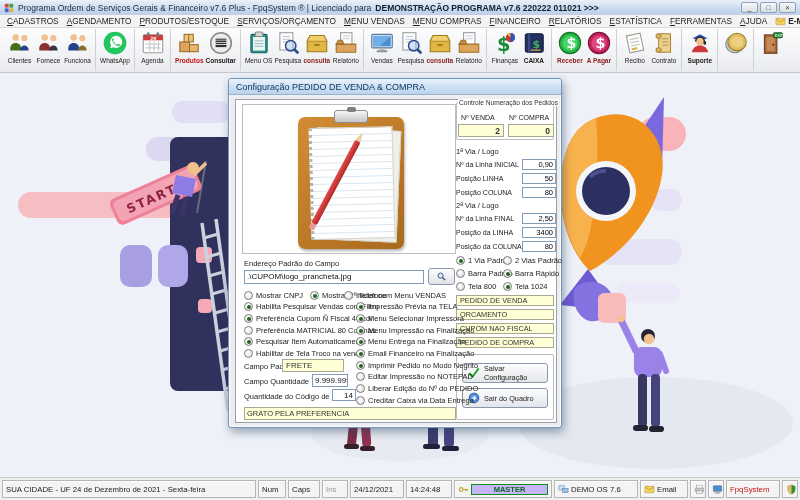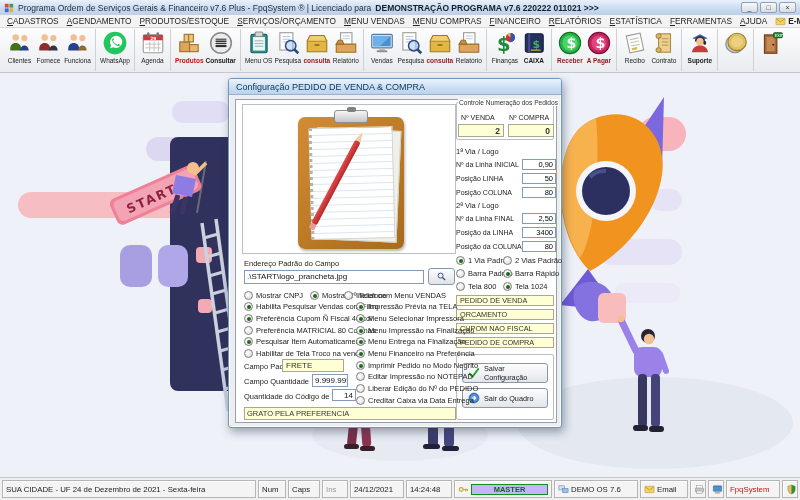--- a/index.html
+++ b/index.html
@@ -583,21 +583,21 @@
 
         <div class="imgbox">
           <div class="cb-board"></div>
           <div class="cb-paper2"></div>
           <div class="cb-paper"></div>
           <div class="cb-clip"></div>
           <div class="cb-pencil"></div>
         </div>
 
         <div class="lbl logo-lbl">Endereço Padrão do Campo</div>
-        <div class="field logo-field">.\START\logo_prancheta.jpg</div>
+        <div class="field logo-field">.\CUPOM\logo_prancheta.jpg</div>
         <div class="search-btn">
           <span class="icn" id="magnifier-slot">
               <svg viewBox="0 0 24 24">
                 <circle cx="10" cy="10" r="5.5" fill="none" stroke="#2a4a8a" stroke-width="2"></circle>
                 <line x1="14.2" y1="14.2" x2="20" y2="20" stroke="#2a4a8a" stroke-width="2.8"></line>
               </svg>
             </span>
         </div>
 
         <div class="lbl cp-lbl">Campo Padrão</div>
@@ -738,21 +738,21 @@
           <div class="opt" style="left: 120px; top: 225.1px;">
             <span class="radio on"></span>
             <span class="olbl">Menu Impressão na Finalização</span>
           </div>
           <div class="opt" style="left: 120px; top: 236.8px;">
             <span class="radio on"></span>
             <span class="olbl">Menu Entrega na Finalização</span>
           </div>
           <div class="opt" style="left: 120px; top: 248.5px;">
             <span class="radio on"></span>
-            <span class="olbl">Menu Financeiro na Preferência</span>
+            <span class="olbl">Email Financeiro na Finalização</span>
           </div>
           <div class="opt" style="left: 120px; top: 260.2px;">
             <span class="radio on"></span>
             <span class="olbl">Imprimir Pedido no Modo Negrito</span>
           </div>
           <div class="opt" style="left: 120px; top: 271.9px;">
             <span class="radio"></span>
             <span class="olbl">Editar Impressão no NOTEPAD</span>
           </div>
           <div class="opt" style="left: 120px; top: 283.6px;">

